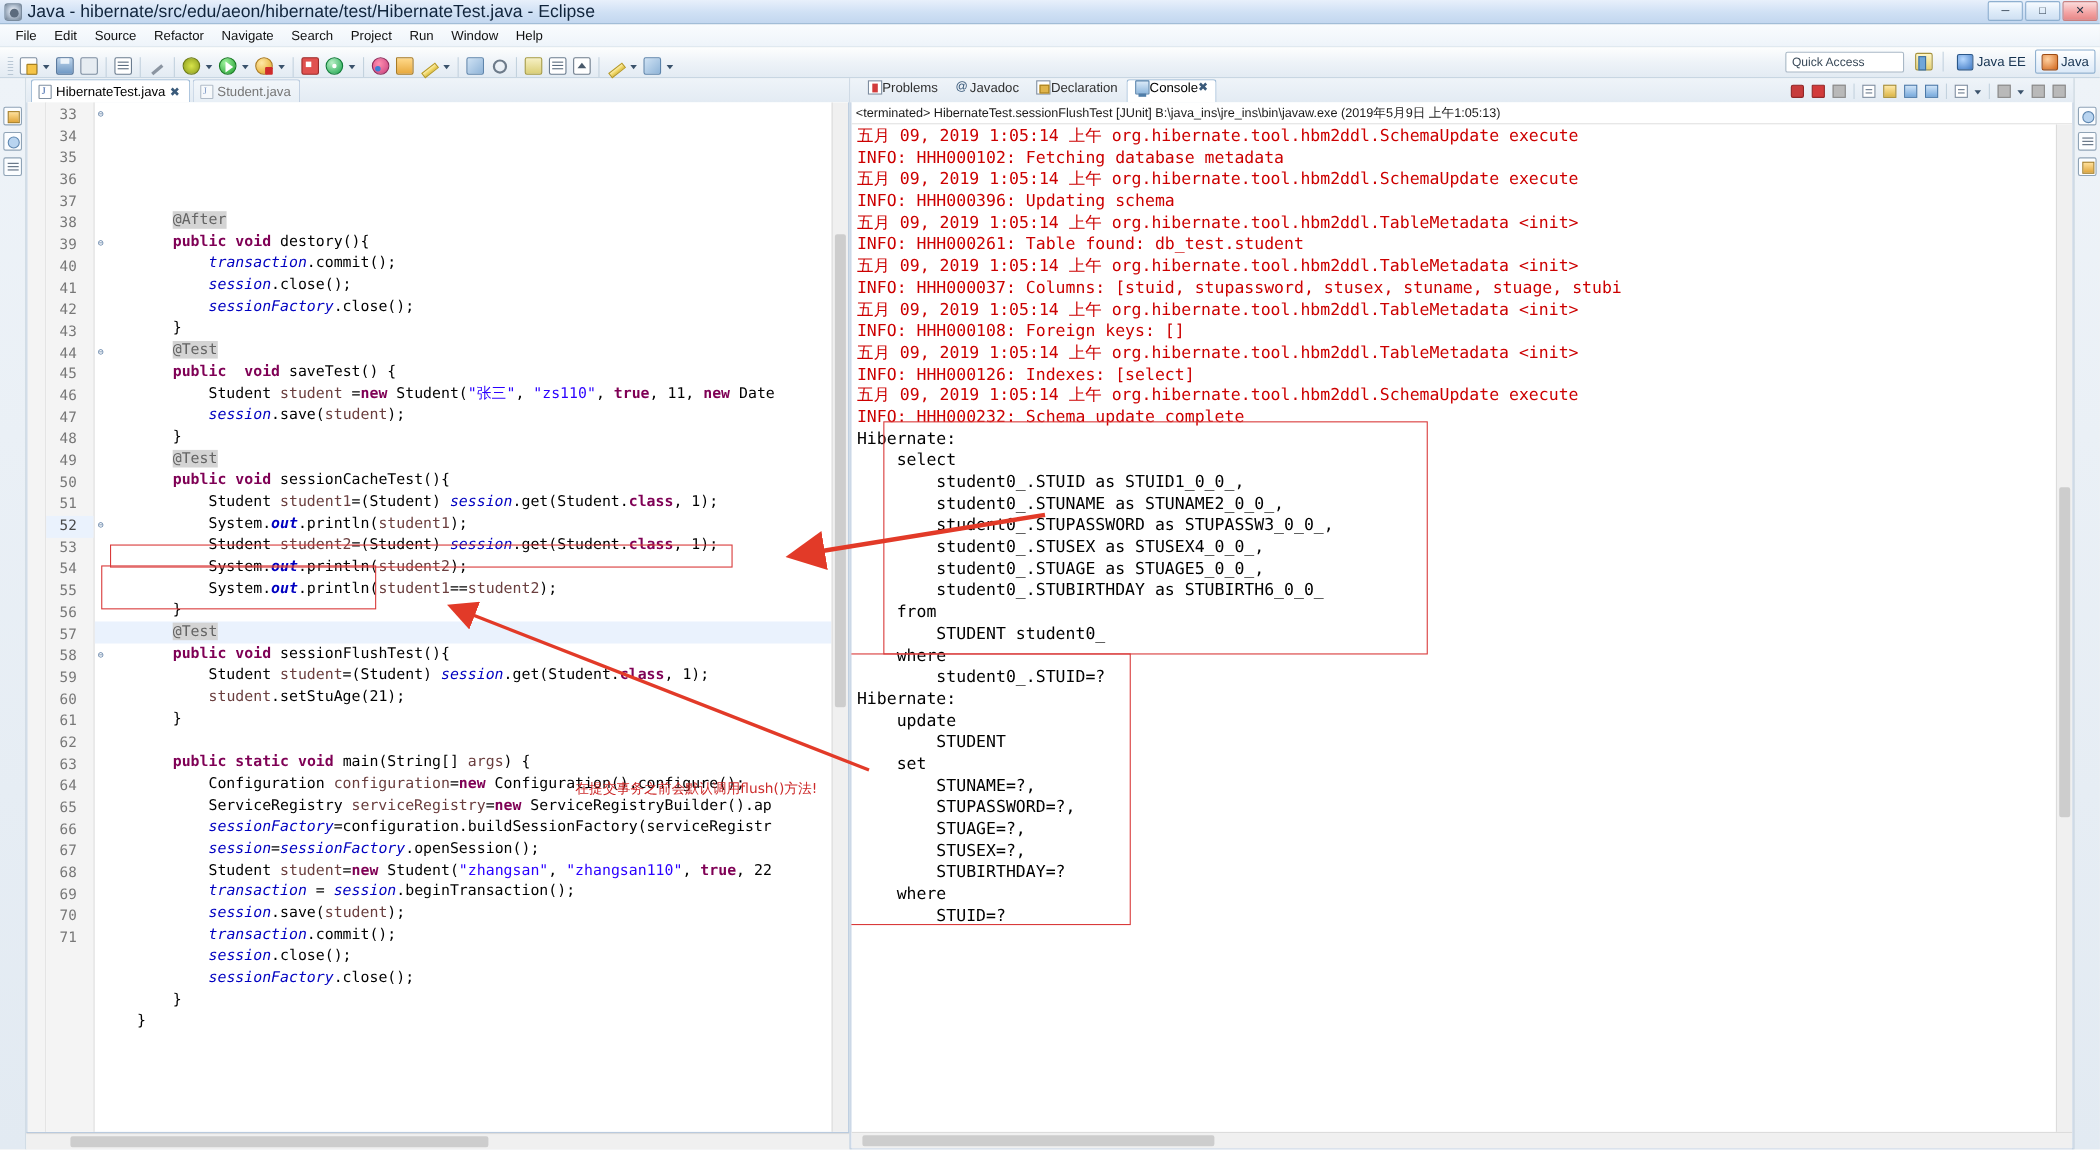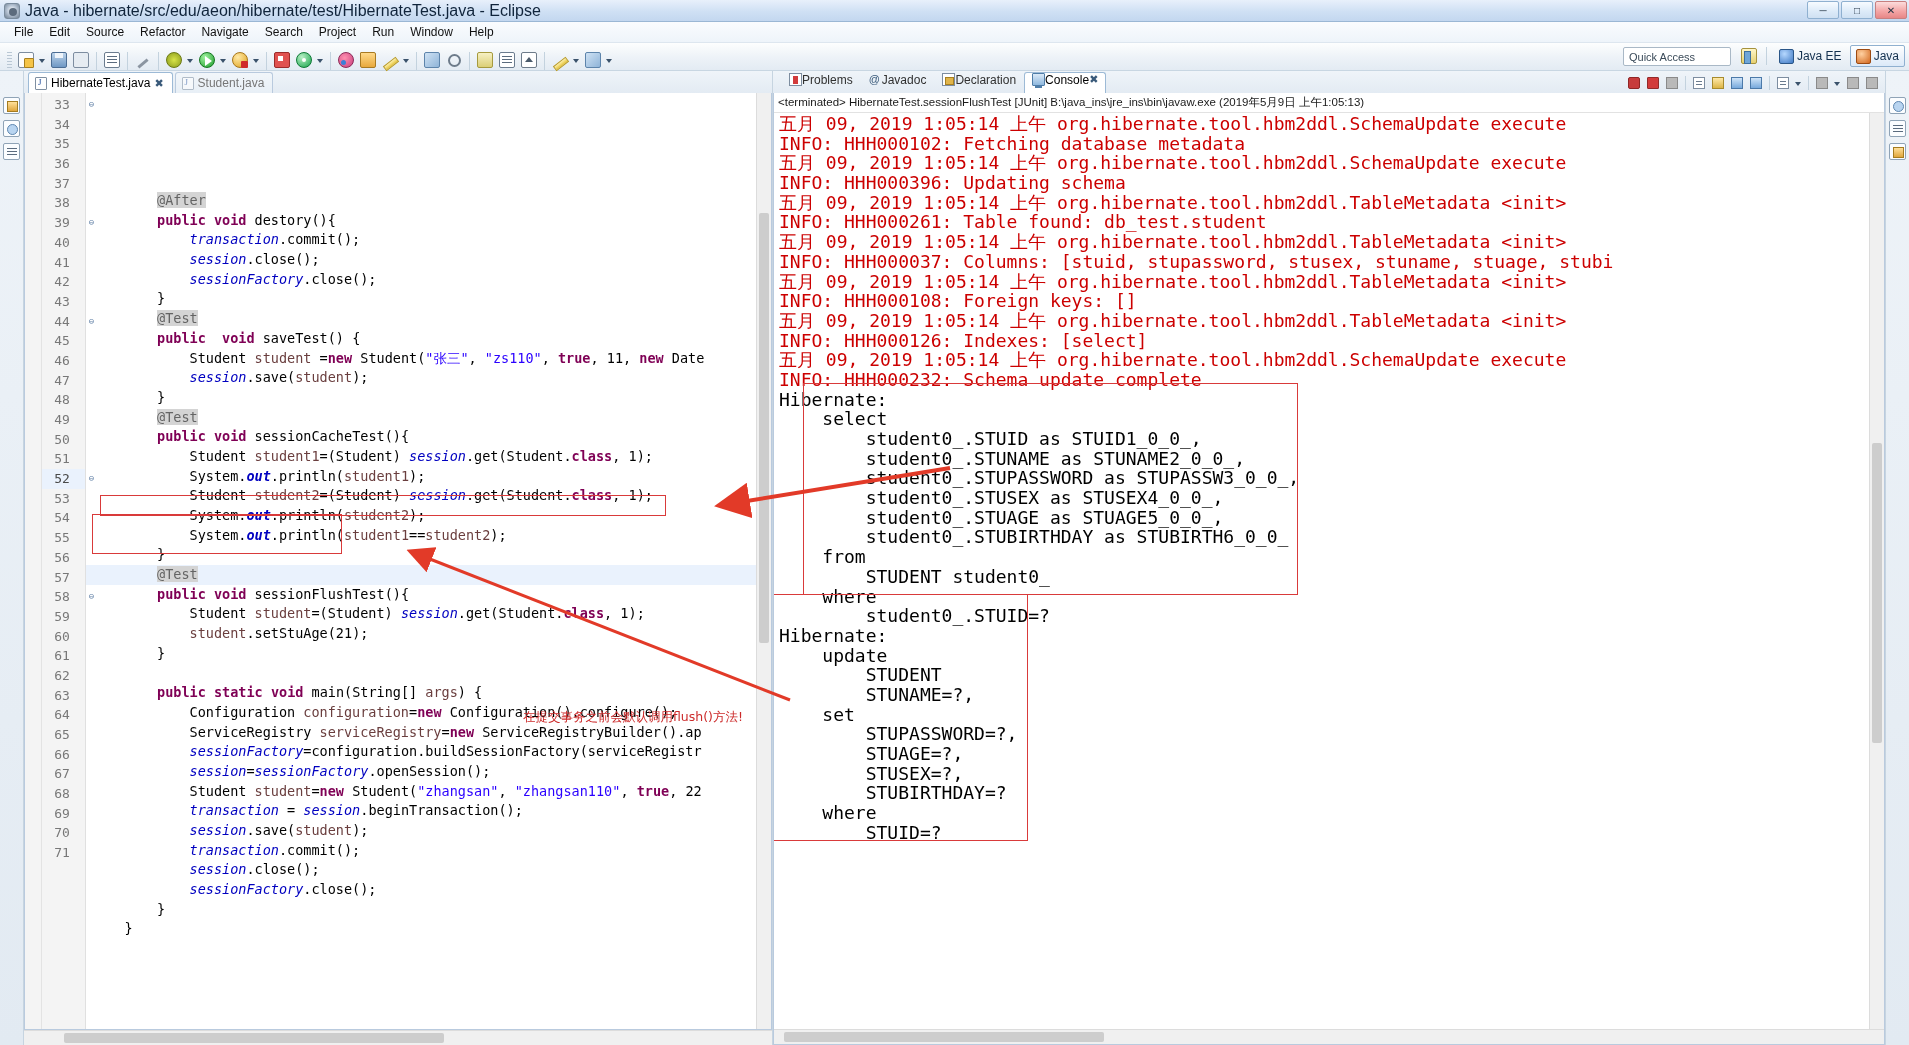--- a/index.html
+++ b/index.html
@@ -232,21 +232,21 @@
   .ci-decl:after{content:'';position:absolute;left:2px;top:3px;width:7px;height:6px;background:#e0b44a;border:1px solid #a8801f;}
   .ci-console{ background:linear-gradient(#dbeaf8,#8fb8de); border:1px solid #4f7da8; border-radius:1px;}
   .ci-console:after{content:'';position:absolute;left:2px;bottom:-3px;width:7px;height:3px;background:#4f7da8;}
 
   
   #console-wrap{ flex:1; display:flex; flex-direction:column; background:#fff; border:1px solid #b9cade; border-top:none; overflow:hidden; }
   #console-head{
     font-family:"Liberation Sans", sans-serif; font-size:11.5px; color:#1a1a1a;
     padding:2px 4px; border-bottom:1px solid #e2e2e2; white-space:nowrap; overflow:hidden;
   }
-  #console-body{ flex:1; position:relative; overflow:hidden; font-family:"DejaVu Sans Mono", monospace; font-size:18px; padding:1px 0 0 5px;}
+  #console-body{ flex:1; position:relative; overflow:hidden; font-family:"DejaVu Sans Mono", monospace; font-size:15px; padding:1px 0 0 5px;}
   .conline{ height:19.7px; line-height:19.7px; white-space:pre; }
   .c-red{ color:#cc0000; }
   .c-black{ color:#000; }
 </style>
 </head>
 <body>
 
 <div id="titlebar">
   <div class="app-icon"></div>
   <span class="title-text">Java - hibernate/src/edu/aeon/hibernate/test/HibernateTest.java - Eclipse</span>
@@ -536,22 +536,22 @@
             <div class="conline c-black">        student0_.STUSEX as STUSEX4_0_0_,</div>
             <div class="conline c-black">        student0_.STUAGE as STUAGE5_0_0_,</div>
             <div class="conline c-black">        student0_.STUBIRTHDAY as STUBIRTH6_0_0_</div>
             <div class="conline c-black">    from</div>
             <div class="conline c-black">        STUDENT student0_</div>
             <div class="conline c-black">    where</div>
             <div class="conline c-black">        student0_.STUID=?</div>
             <div class="conline c-black">Hibernate:</div>
             <div class="conline c-black">    update</div>
             <div class="conline c-black">        STUDENT</div>
+            <div class="conline c-black">    set</div>
             <div class="conline c-black">        STUNAME=?,</div>
-            <div class="conline c-black">    set</div>
             <div class="conline c-black">        STUPASSWORD=?,</div>
             <div class="conline c-black">        STUAGE=?,</div>
             <div class="conline c-black">        STUSEX=?,</div>
             <div class="conline c-black">        STUBIRTHDAY=?</div>
             <div class="conline c-black">    where</div>
             <div class="conline c-black">        STUID=?</div>
             <div class="redbox" style="left:29px; top:269.5px; width:495px; height:212px;"></div>
             <div class="redbox" style="left:-4px; top:481px; width:258px; height:247px;"></div>
           </div>
         <div class="vscroll">

